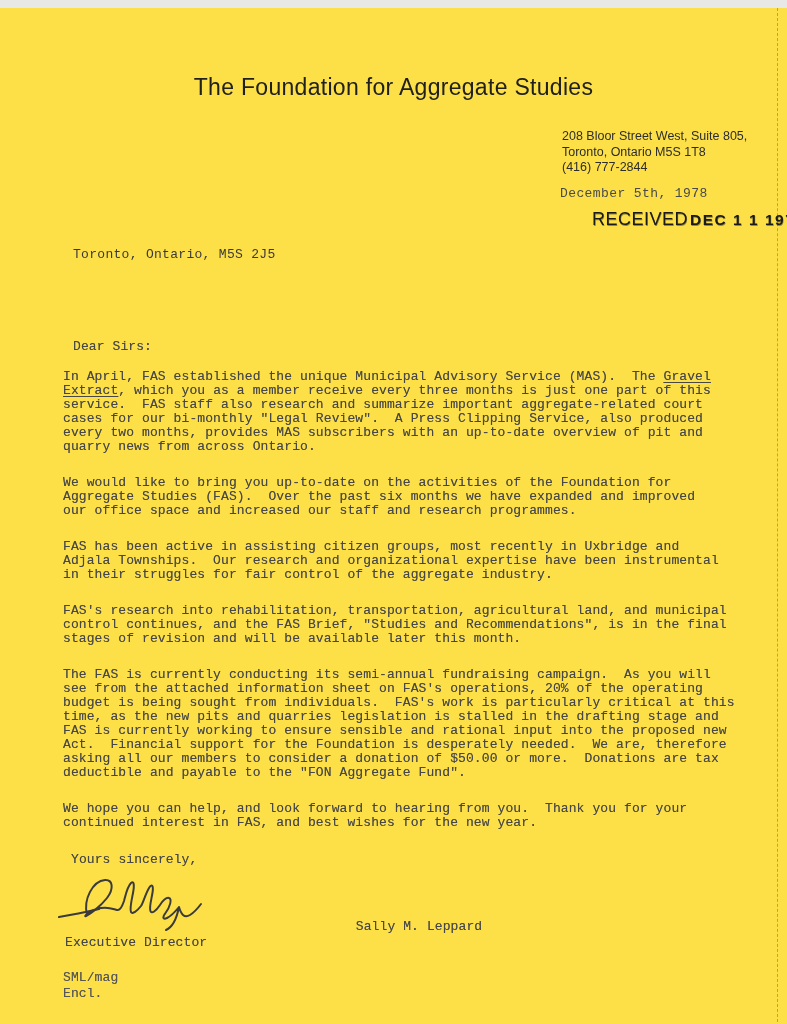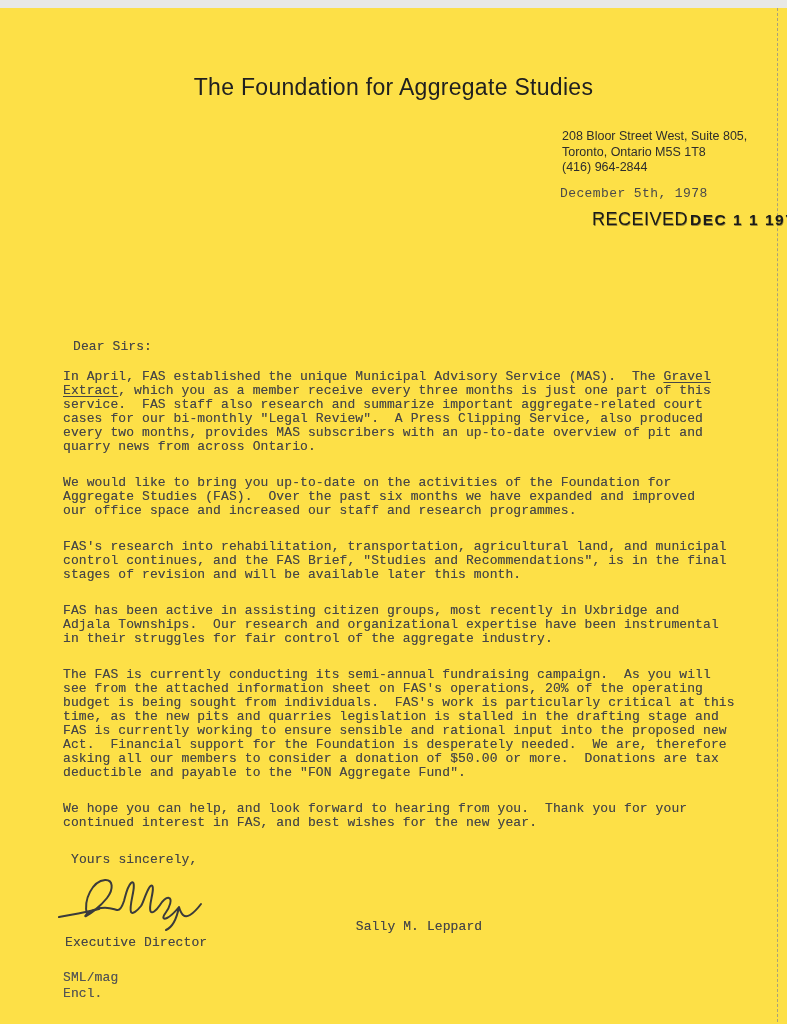--- a/index.html
+++ b/index.html
@@ -67,51 +67,52 @@
 
 <div class="page" data-name="scanned-letter-page">
 
   <div class="edge-line" data-name="scan-edge-artifact-line"></div>
 
   <div class="letterhead-title" data-name="letterhead-title">The Foundation for Aggregate Studies</div>
 
   <div class="sender-block" data-name="sender-address-block">
     <div data-name="sender-address-line-1">208 Bloor Street West, Suite 805,</div>
     <div data-name="sender-address-line-2">Toronto, Ontario   M5S 1T8</div>
-    <div data-name="sender-phone">(416) 964-2844</div>
+    <div data-name="sender-phone">(416) 777-2844</div>
   </div>
 
   <div class="date-line" data-name="letter-date">December 5th, 1978</div>
 
   <div class="received-stamp" data-name="received-stamp">
     <span class="stamp-label" data-name="received-stamp-label">RECEIVED</span><span class="stamp-date" data-name="received-stamp-date">DEC 1 1 1978</span>
   </div>
 
   <div class="recipient-block" data-name="recipient-address-block">
+    <div data-name="recipient-line-3">Toronto, Ontario, M5S 2J5</div>
   </div>
 
   <div class="letter-body" data-name="letter-body">
     <div class="salutation" data-name="salutation">Dear Sirs:</div>
 
     <div data-name="letter-paragraphs">
         <p class="para" data-name="letter-paragraph"><span>In April, FAS established the unique Municipal Advisory Service (MAS).  The </span><span class="u">Gravel
 Extract</span><span>, which you as a member receive every three months is just one part of this
 service.  FAS staff also research and summarize important aggregate-related court
 cases for our bi-monthly "Legal Review".  A Press Clipping Service, also produced
 every two months, provides MAS subscribers with an up-to-date overview of pit and
 quarry news from across Ontario.</span></p>
         <p class="para" data-name="letter-paragraph"><span>We would like to bring you up-to-date on the activities of the Foundation for
 Aggregate Studies (FAS).  Over the past six months we have expanded and improved
 our office space and increased our staff and research programmes.</span></p>
+        <p class="para" data-name="letter-paragraph"><span>FAS has been active in assisting citizen groups, most recently in Uxbridge and
+Adjala Townships.  Our research and organizational expertise have been instrumental
+in their struggles for fair control of the aggregate industry.</span></p>
         <p class="para" data-name="letter-paragraph"><span>FAS's research into rehabilitation, transportation, agricultural land, and municipal
 control continues, and the FAS Brief, "Studies and Recommendations", is in the final
 stages of revision and will be available later this month.</span></p>
-        <p class="para" data-name="letter-paragraph"><span>FAS has been active in assisting citizen groups, most recently in Uxbridge and
-Adjala Townships.  Our research and organizational expertise have been instrumental
-in their struggles for fair control of the aggregate industry.</span></p>
         <p class="para" data-name="letter-paragraph"><span>The FAS is currently conducting its semi-annual fundraising campaign.  As you will
 see from the attached information sheet on FAS's operations, 20% of the operating
 budget is being sought from individuals.  FAS's work is particularly critical at this
 time, as the new pits and quarries legislation is stalled in the drafting stage and
 FAS is currently working to ensure sensible and rational input into the proposed new
 Act.  Financial support for the Foundation is desperately needed.  We are, therefore
 asking all our members to consider a donation of $50.00 or more.  Donations are tax
 deductible and payable to the "FON Aggregate Fund".</span></p>
         <p class="para" data-name="letter-paragraph"><span>We hope you can help, and look forward to hearing from you.  Thank you for your
 continued interest in FAS, and best wishes for the new year.</span></p>

